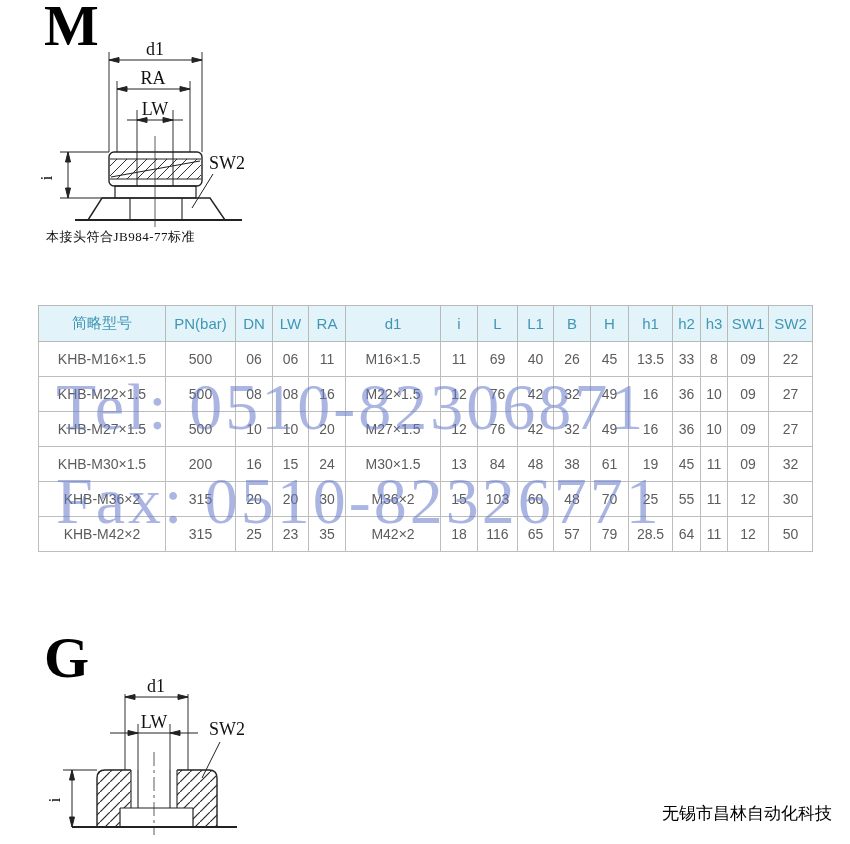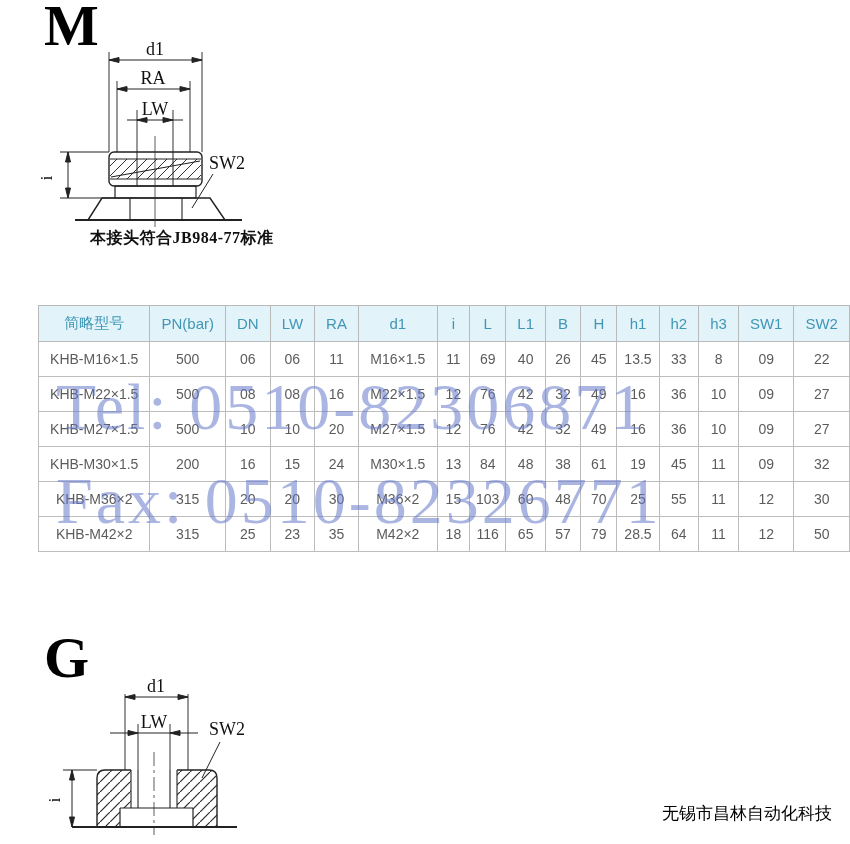--- a/index.html
+++ b/index.html
@@ -6,25 +6,25 @@
   .page{position:relative;width:850px;height:844px;background:#ffffff;overflow:hidden;
         font-family:"Liberation Sans",sans-serif;}
   .section-letter{position:absolute;font-family:"Liberation Serif",serif;font-weight:600;
         font-size:58px;line-height:1.05;color:#000;}
   .letter-m{left:44px;top:-4px;}
   .letter-g{left:44px;top:628px;}
   .diagram{position:absolute;}
   .diagram-m{left:30px;top:26px;}
   .diagram-g{left:30px;top:632px;}
   .std-note{position:absolute;left:46px;top:228px;font-family:"Liberation Serif",serif;
-        font-weight:700;font-size:16px;color:#111;letter-spacing:0.5px;margin-left:44px;}
+        font-weight:400;font-size:13px;color:#111;letter-spacing:0.5px;}
   table.spec{position:absolute;left:38px;top:305px;border-collapse:collapse;table-layout:fixed;
         border:1px solid #a6a6a6;}
   table.spec th{background:#e3f3fa;color:#3f97b5;font-weight:400;font-size:15px;
-        border:1px solid #b9b9b9;height:35px;text-align:center;padding:0 11px;}
+        border:1px solid #b9b9b9;height:35px;text-align:center;padding:0 0;}
   table.spec td{background:#ffffff;color:#5c5c5c;font-size:14px;border:1px solid #bdbdbd;
         height:34px;text-align:center;padding:0 1px;white-space:nowrap;}
   .wm{position:absolute;left:56px;font-family:"Liberation Serif",serif;font-size:66px;
         line-height:1;color:rgba(100,120,200,0.55);letter-spacing:3px;white-space:nowrap;
         pointer-events:none;z-index:5;}
   .wm-tel{top:374px;}
   .wm-fax{top:468px;}
   .footer-company{position:absolute;right:18px;top:802px;font-weight:400;font-size:17px;
         color:#000;}
   svg text{font-family:"Liberation Serif",serif;fill:#111;}

